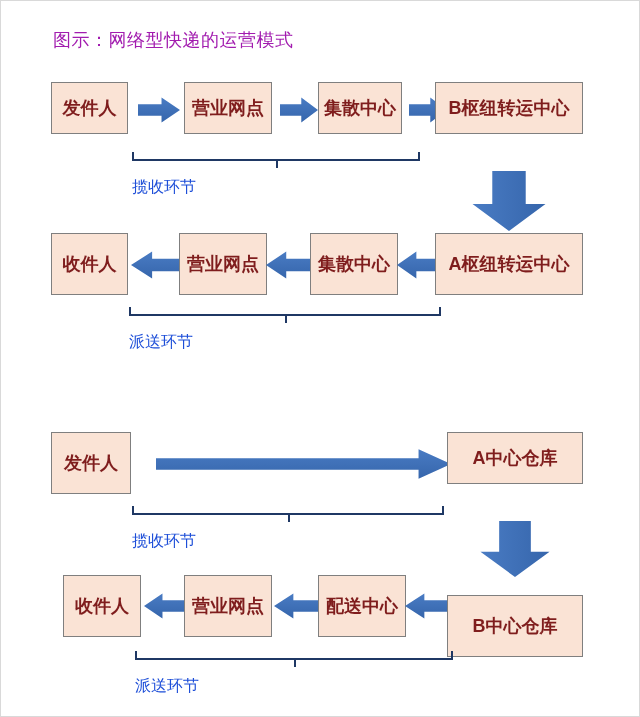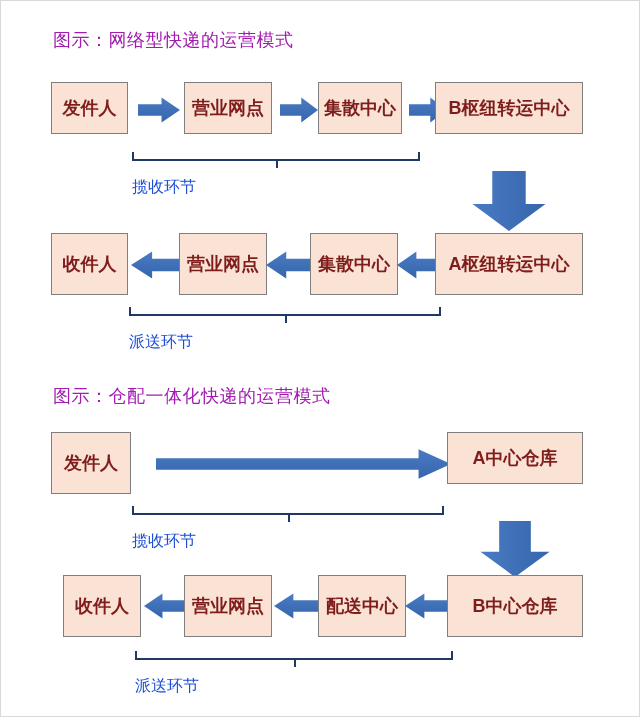--- a/index.html
+++ b/index.html
@@ -164,21 +164,20 @@
   <div class="node" style="left:434px; top:232px; width:148px; height:62px;">A枢纽转运中心</div>
 
   <div class="brace" style="left:128px; top:306px; width:312px; height:16px;">
     <div class="cap l"></div>
     <div class="bar"></div>
     <div class="cap r"></div>
     <div class="tick" style="left:50%;"></div>
   </div>
   <div class="brace-label" style="left:128px; top:331px; width:312px;">派送环节</div>
 
-  <div class="title" style="left:52px; top:383px;">图示：仓配一体化快递的运营模式</div>
 
   <div class="node" style="left:50px; top:431px; width:80px; height:62px;">发件人</div>
 
   <div class="arrow long-right" style="left:155px; top:447px; width:295px; height:32px;">
       <i></i>
     </div>
 
   <div class="node" style="left:446px; top:431px; width:136px; height:52px;">A中心仓库</div>
 
   <div class="brace" style="left:131px; top:505px; width:312px; height:16px;">
@@ -204,21 +203,21 @@
   <div class="arrow left" style="left:273px; top:592px; width:44px; height:26px;">
       <i></i>
     </div>
 
   <div class="node" style="left:317px; top:574px; width:88px; height:62px;">配送中心</div>
 
   <div class="arrow left" style="left:404px; top:592px; width:44px; height:26px;">
       <i></i>
     </div>
 
-  <div class="node" style="left:446px; top:574px; width:136px; height:62px;">B中心仓库</div>
+  <div class="node" style="left:446px; top:594px; width:136px; height:62px;">B中心仓库</div>
 
   <div class="brace" style="left:134px; top:650px; width:318px; height:16px;">
     <div class="cap l"></div>
     <div class="bar"></div>
     <div class="cap r"></div>
     <div class="tick" style="left:50%;"></div>
   </div>
   <div class="brace-label" style="left:134px; top:675px; width:318px;">派送环节</div>
 
 </div>

